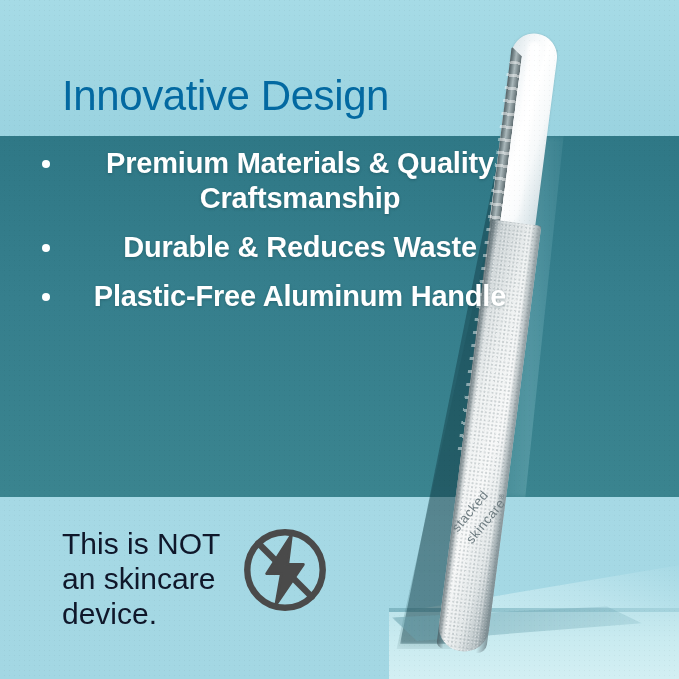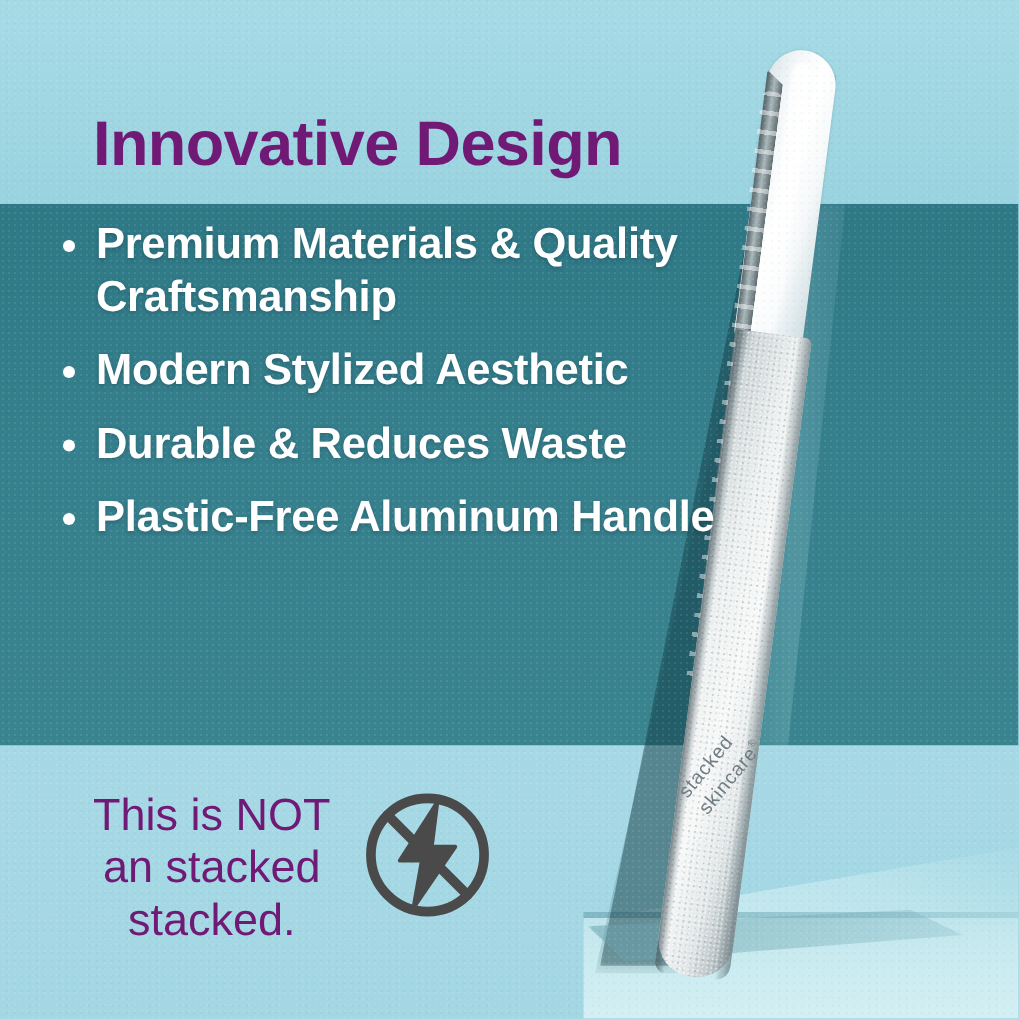--- a/index.html
+++ b/index.html
@@ -126,41 +126,41 @@
     position:absolute;left:18px;top:468px;width:54px;
     transform:rotate(-58deg);transform-origin:50% 50%;
     color:#6f7d82;font-size:13px;line-height:15px;letter-spacing:.6px;
     text-align:left;white-space:nowrap;
   }
   .brand .reg{font-size:7px;vertical-align:super;}
 
   
   .title{
     position:absolute;left:62px;top:72px;
-    font-size:42px;font-weight:700;color:#701a75;letter-spacing:-.4px;
+    font-size:42px;font-weight:400;color:#0369a1;letter-spacing:-.4px;
   }
 
   
   .bullets{
-    position:absolute;left:36px;top:146px;width:500px;
+    position:absolute;left:36px;top:146px;width:500px;text-align:center;
   }
   .bullet{
     position:relative;padding-left:28px;margin-bottom:14px;
     color:#ffffff;font-size:29px;line-height:35px;font-weight:700;
     letter-spacing:-.2px;text-shadow:0 1px 3px rgba(10,45,52,.30);
   }
   .bullet::before{
     content:"";position:absolute;left:6px;top:14px;
     width:8px;height:8px;border-radius:50%;background:#ffffff;
   }
 
   
   .note{
     position:absolute;left:62px;top:526px;
-    color:#701a75;font-size:30px;line-height:35px;font-weight:400;text-align:center;
+    color:#0f172a;font-size:30px;line-height:35px;font-weight:400;
   }
   .no-elec{
     position:absolute;left:239px;top:524px;width:92px;height:92px;
   }
 </style>
 </head>
 <body>
 
 <div class="canvas">
 
@@ -191,29 +191,28 @@
       <div><span>skincare</span><span class="reg">®</span></div>
     </div>
   </div>
 
   <div class="grain"></div>
 
   <div class="title">Innovative Design</div>
 
   <div class="bullets">
     <div class="bullet">Premium Materials &amp; Quality Craftsmanship</div>
-    <div class="bullet">Modern Stylized Aesthetic</div>
     <div class="bullet">Durable &amp; Reduces Waste</div>
     <div class="bullet">Plastic-Free Aluminum Handle</div>
   </div>
 
   <div class="note">
     <div>This is NOT</div>
-    <div>an stacked</div>
-    <div>stacked.</div>
+    <div>an skincare</div>
+    <div>device.</div>
   </div>
 
   <svg class="no-elec" viewBox="0 0 100 100">
     <circle cx="50" cy="50" r="41" fill="none" stroke="#4a4a4a" stroke-width="7"></circle>
     <line x1="21" y1="21" x2="79" y2="79" stroke="#4a4a4a" stroke-width="7" stroke-linecap="round"></line>
     <path d="M57 12 L30 54 L46 54 L40 88 L70 44 L53 44 Z" fill="#4a4a4a" stroke="#4a4a4a" stroke-width="3" stroke-linejoin="round"></path>
   </svg>
 
 </div>
 

